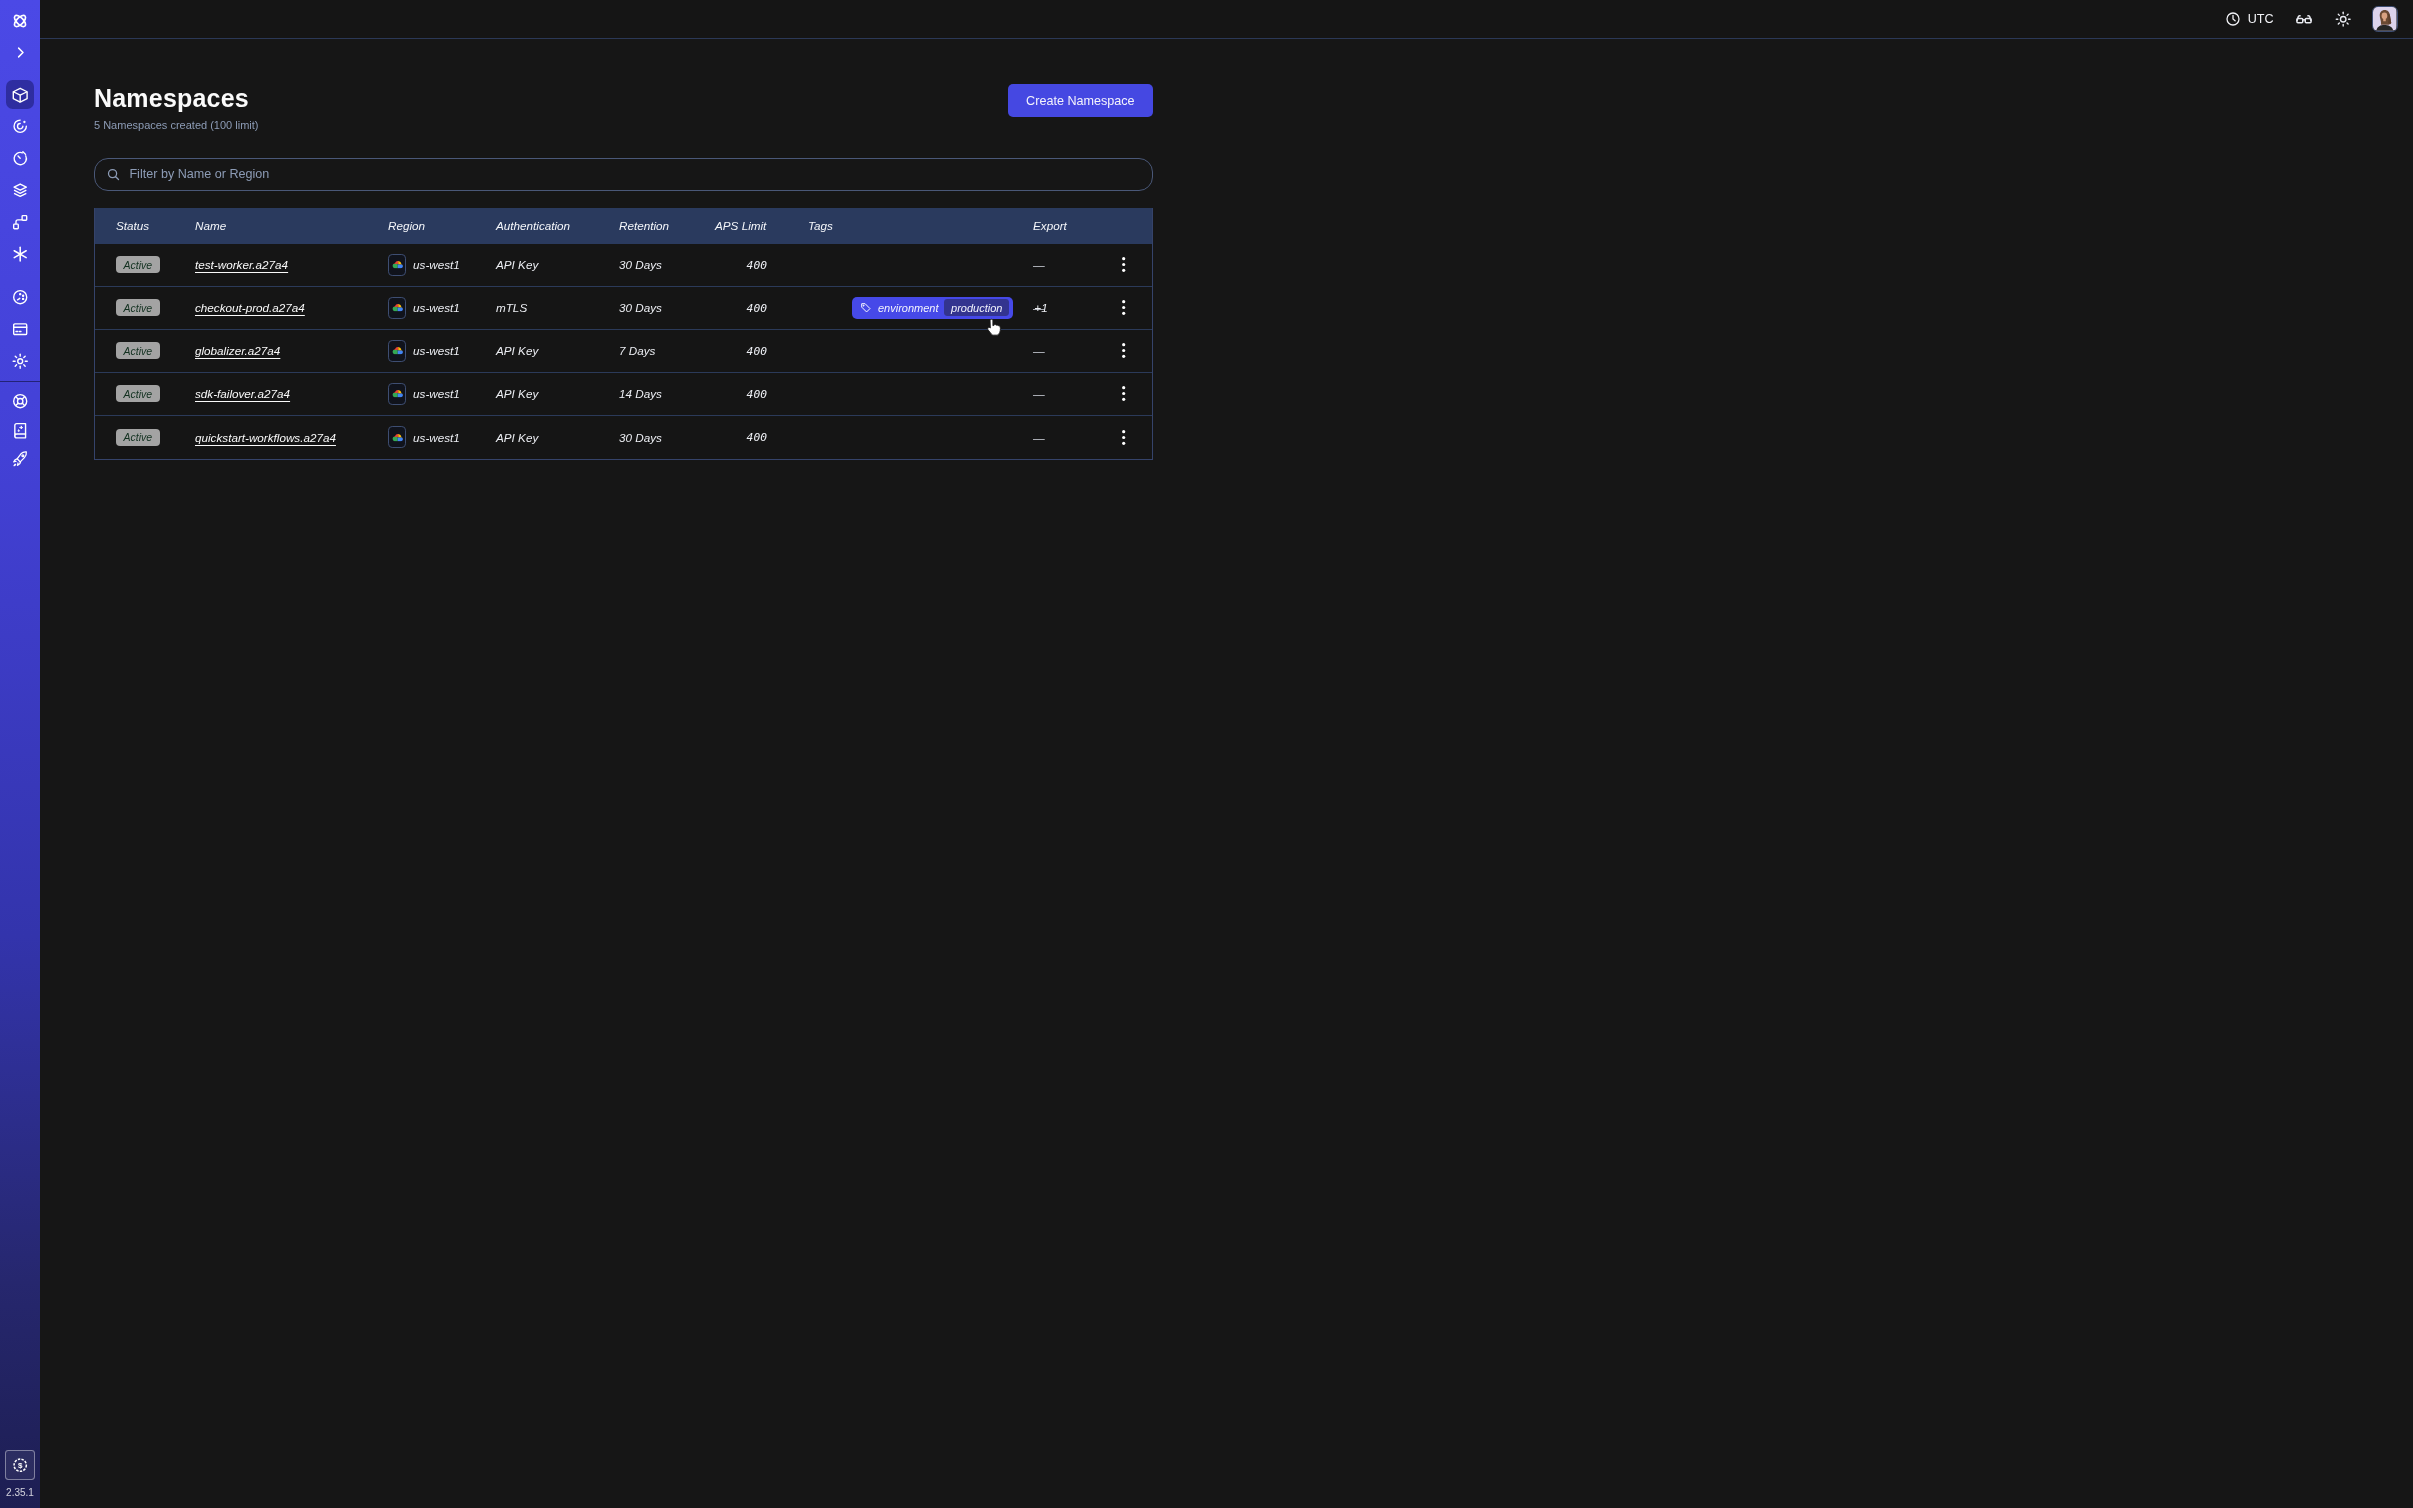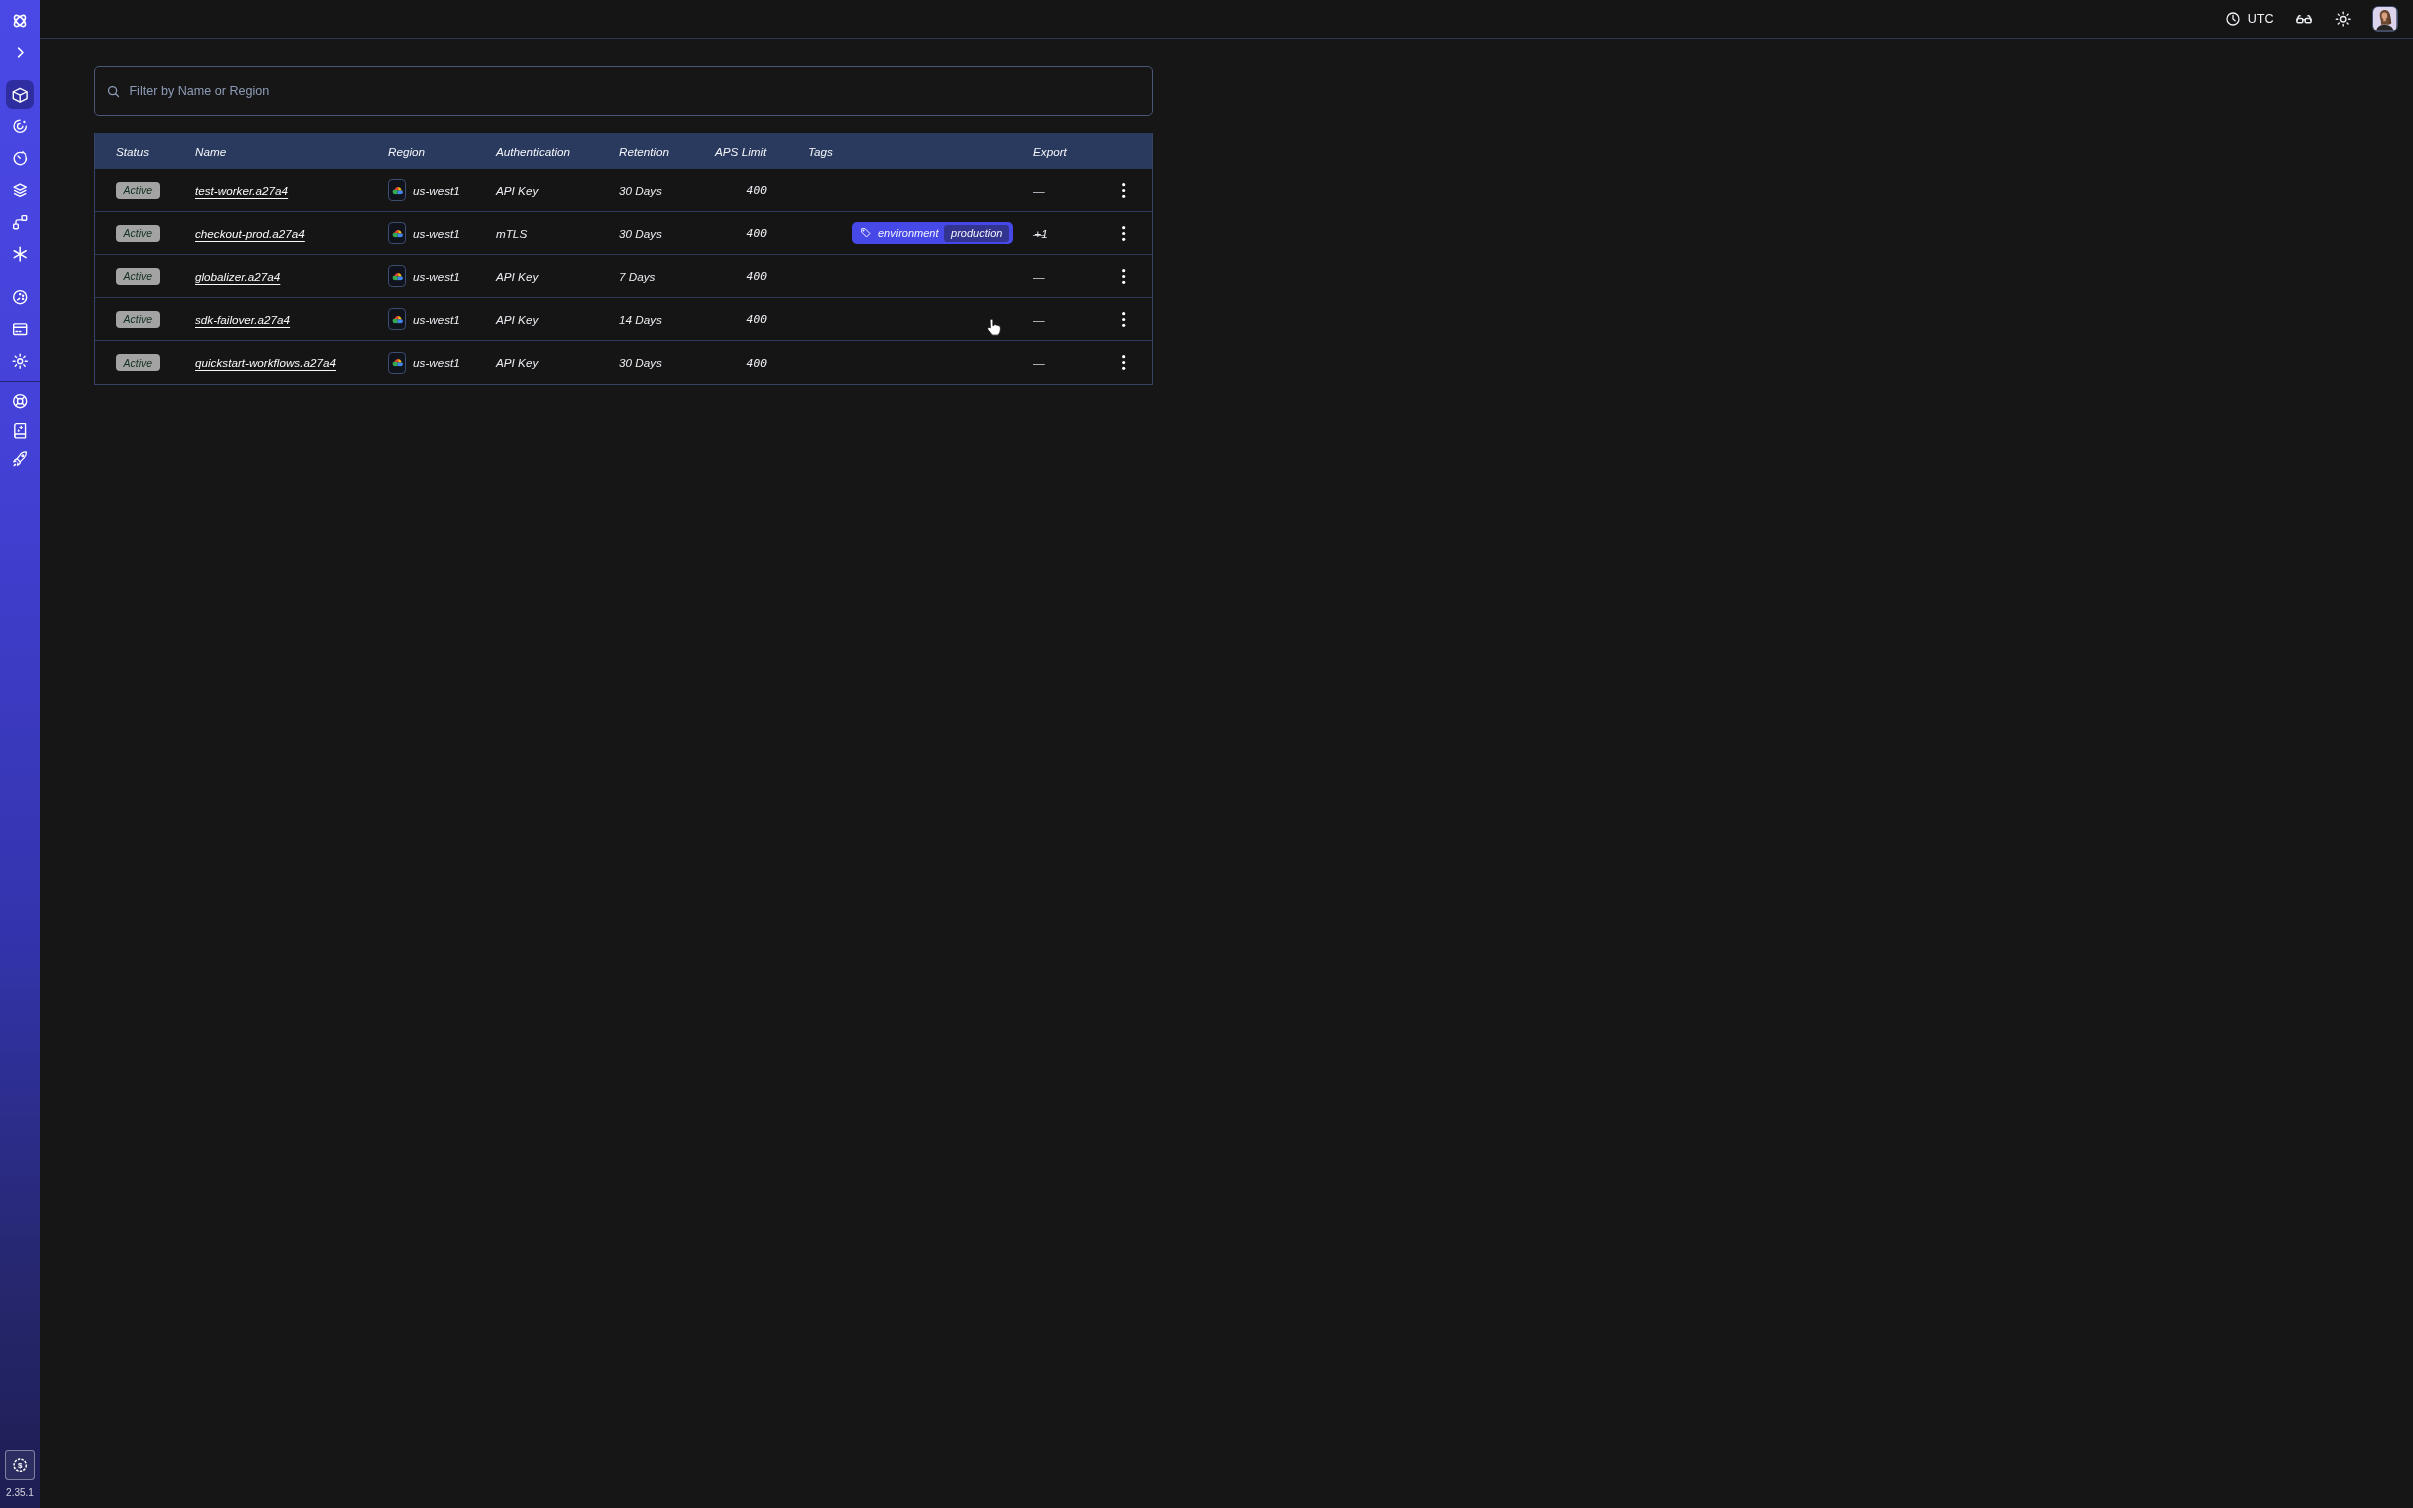--- a/index.html
+++ b/index.html
@@ -55,22 +55,22 @@
     margin:45px 54px 0 54px;
   }
   .page-title { font-size:25px; font-weight:600; letter-spacing:0.2px; color:#FAFAFA; }
   .page-sub { margin-top:5.9px; font-size:11px; color:#8D9CB6; }
   .btn-primary {
     background:#4548E2; color:#F4F4FC; border:none; border-radius:5px;
     height:33px; padding:0 18.4px; font-size:12.6px; font-family:inherit; cursor:pointer;
   }
 
   .filter-wrap {
-    margin:27px 54px 0 54px; height:50px;
-    border:0.8px solid #4A5878; border-radius:5px;
+    margin:27px 54px 0 54px; height:33px;
+    border:0.8px solid #4A5878; border-radius:14px;
     display:flex; align-items:center; gap:8.4px; padding:0 11px;
     background:#161616;
   }
   .filter-wrap input {
     flex:1; background:transparent; border:none; outline:none;
     font-size:12.6px; color:#E6E9F0; font-family:inherit;
   }
   .filter-wrap input::placeholder { color:#8D9CB6; opacity:1; }
 
   
@@ -296,20 +296,27 @@
       <ellipse cx="13.6" cy="10.5" rx="3.4" ry="4" fill="#D9A180"></ellipse>
       <path d="M12.2 14h3v3h-3z" fill="#D9A180"></path>
       <path d="M4 28c1-5 5-6.5 9.5-6.5S23 23 24 28Z" fill="#262626"></path>
       <path d="M17.5 8c1 3 1.5 8 .5 11l3 1.5c1.2-4-.5-10-1.5-12.5Z" fill="#5C3E2A"></path>
     </svg>
   </div>
 </div>
 
 <div class="content">
 
+  <div class="page-head">
+    <div>
+      <div class="page-title">Namespaces</div>
+      <div class="page-sub">5 Namespaces created (100 limit)</div>
+    </div>
+    <button class="btn-primary">Create Namespace</button>
+  </div>
 
   <div class="filter-wrap">
     <svg width="15" height="15" viewBox="0 0 24 24" fill="none" stroke="#8D9CB6" stroke-width="2" stroke-linecap="round">
       <circle cx="10.5" cy="10.5" r="6.5"></circle>
         <path d="M15.5 15.5 20 20"></path>
     </svg>
     <input type="text" placeholder="Filter by Name or Region" style="">
   </div>
 
   <div class="table">

